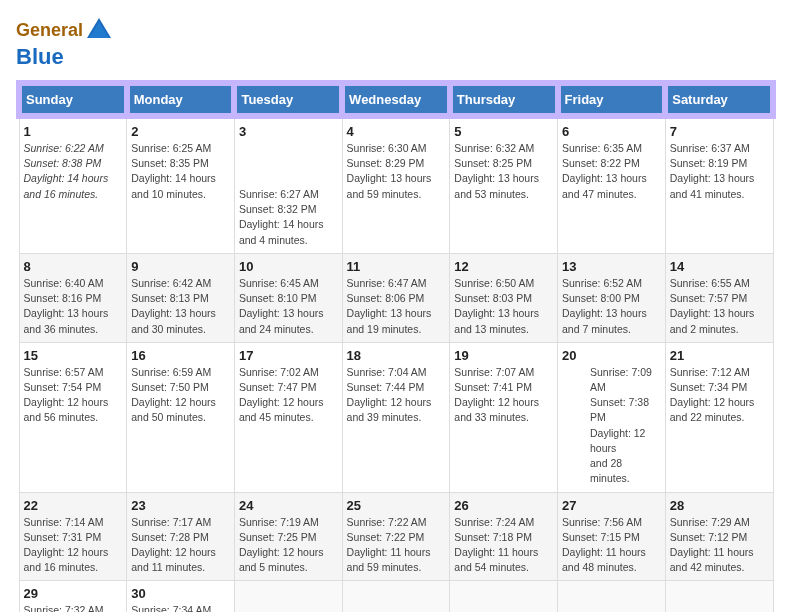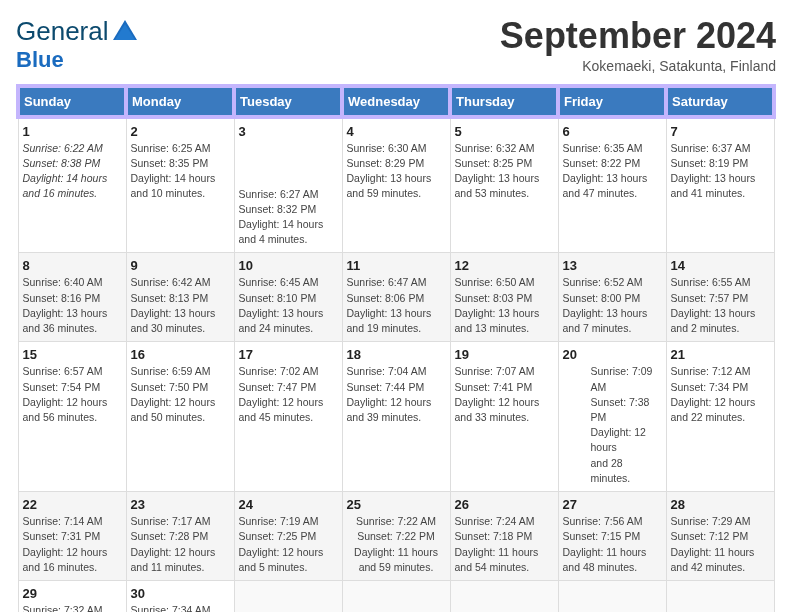--- a/index.html
+++ b/index.html
@@ -20,23 +20,23 @@
       display: flex;
       flex-direction: column;
       align-items: flex-start;
     }
     .logo-text {
       display: flex;
       align-items: center;
       gap: 0;
     }
     .logo-general {
-      font-size: 26px;
-      font-weight: normal;
-      color: #0c4a6e;
+      font-size: 18px;
+      font-weight: bold;
+      color: #a16207;
     }
     .logo-blue {
       font-size: 22px;
       font-weight: bold;
       color: #1a6bbf;
     }
     .logo-icon {
       width: 28px;
       height: 28px;
       margin-left: 2px;
@@ -60,21 +60,21 @@
       border-collapse: collapse;
       font-size: 11px;
     }
     .calendar-table th {
       background-color: #3a7abf;
       color: #fff;
       padding: 6px 4px;
       text-align: left;
       font-size: 13px;
       font-weight: bold;
-      border: 4px solid #c4b5fd;
+      border: 6px solid #c4b5fd;
     }
     .calendar-table td {
       vertical-align: top;
       padding: 5px 4px;
       border: 1px solid #ddd;
       background: #fff;
       min-height: 70px;
       width: 14.28%;
     }
     .calendar-table tr:nth-child(even) td {
@@ -106,24 +106,20 @@
   <div class="logo">
     <div class="logo-text">
       <span class="logo-general">General</span>
       <svg class="logo-icon" viewBox="0 0 28 28" xmlns="http://www.w3.org/2000/svg">
         <polygon points="14,2 26,22 2,22" fill="#1a6bbf"></polygon>
         <polygon points="14,6 24,22 4,22" fill="#2a8adf" opacity="0.5"></polygon>
       </svg>
     </div>
     <span class="logo-blue">Blue</span>
   </div>
-  <div class="title-block">
-    <div class="month-title">September 2024</div>
-    <div class="location-subtitle">Kokemaeki, Satakunta, Finland</div>
-  </div>
 </div>
 
 <table class="calendar-table">
   <thead>
     <tr>
     <th>Sunday</th>
         <th>Monday</th>
         <th>Tuesday</th>
         <th>Wednesday</th>
         <th>Thursday</th>
@@ -302,21 +298,21 @@
         </td>
         <td>
           <span class="day-num">24</span>
           <div class="day-info" style="white-space: pre-line;">Sunrise: 7:19 AM
 Sunset: 7:25 PM
 Daylight: 12 hours
 and 5 minutes.</div>
         </td>
         <td>
           <span class="day-num">25</span>
-          <div class="day-info" style="white-space: pre-line; text-align: center;">Sunrise: 7:22 AM
+          <div class="day-info" style="white-space: pre-line;">Sunrise: 7:22 AM
 Sunset: 7:22 PM
 Daylight: 11 hours
 and 59 minutes.</div>
         </td>
         <td>
           <span class="day-num">26</span>
           <div class="day-info" style="white-space: pre-line;">Sunrise: 7:24 AM
 Sunset: 7:18 PM
 Daylight: 11 hours
 and 54 minutes.</div>

